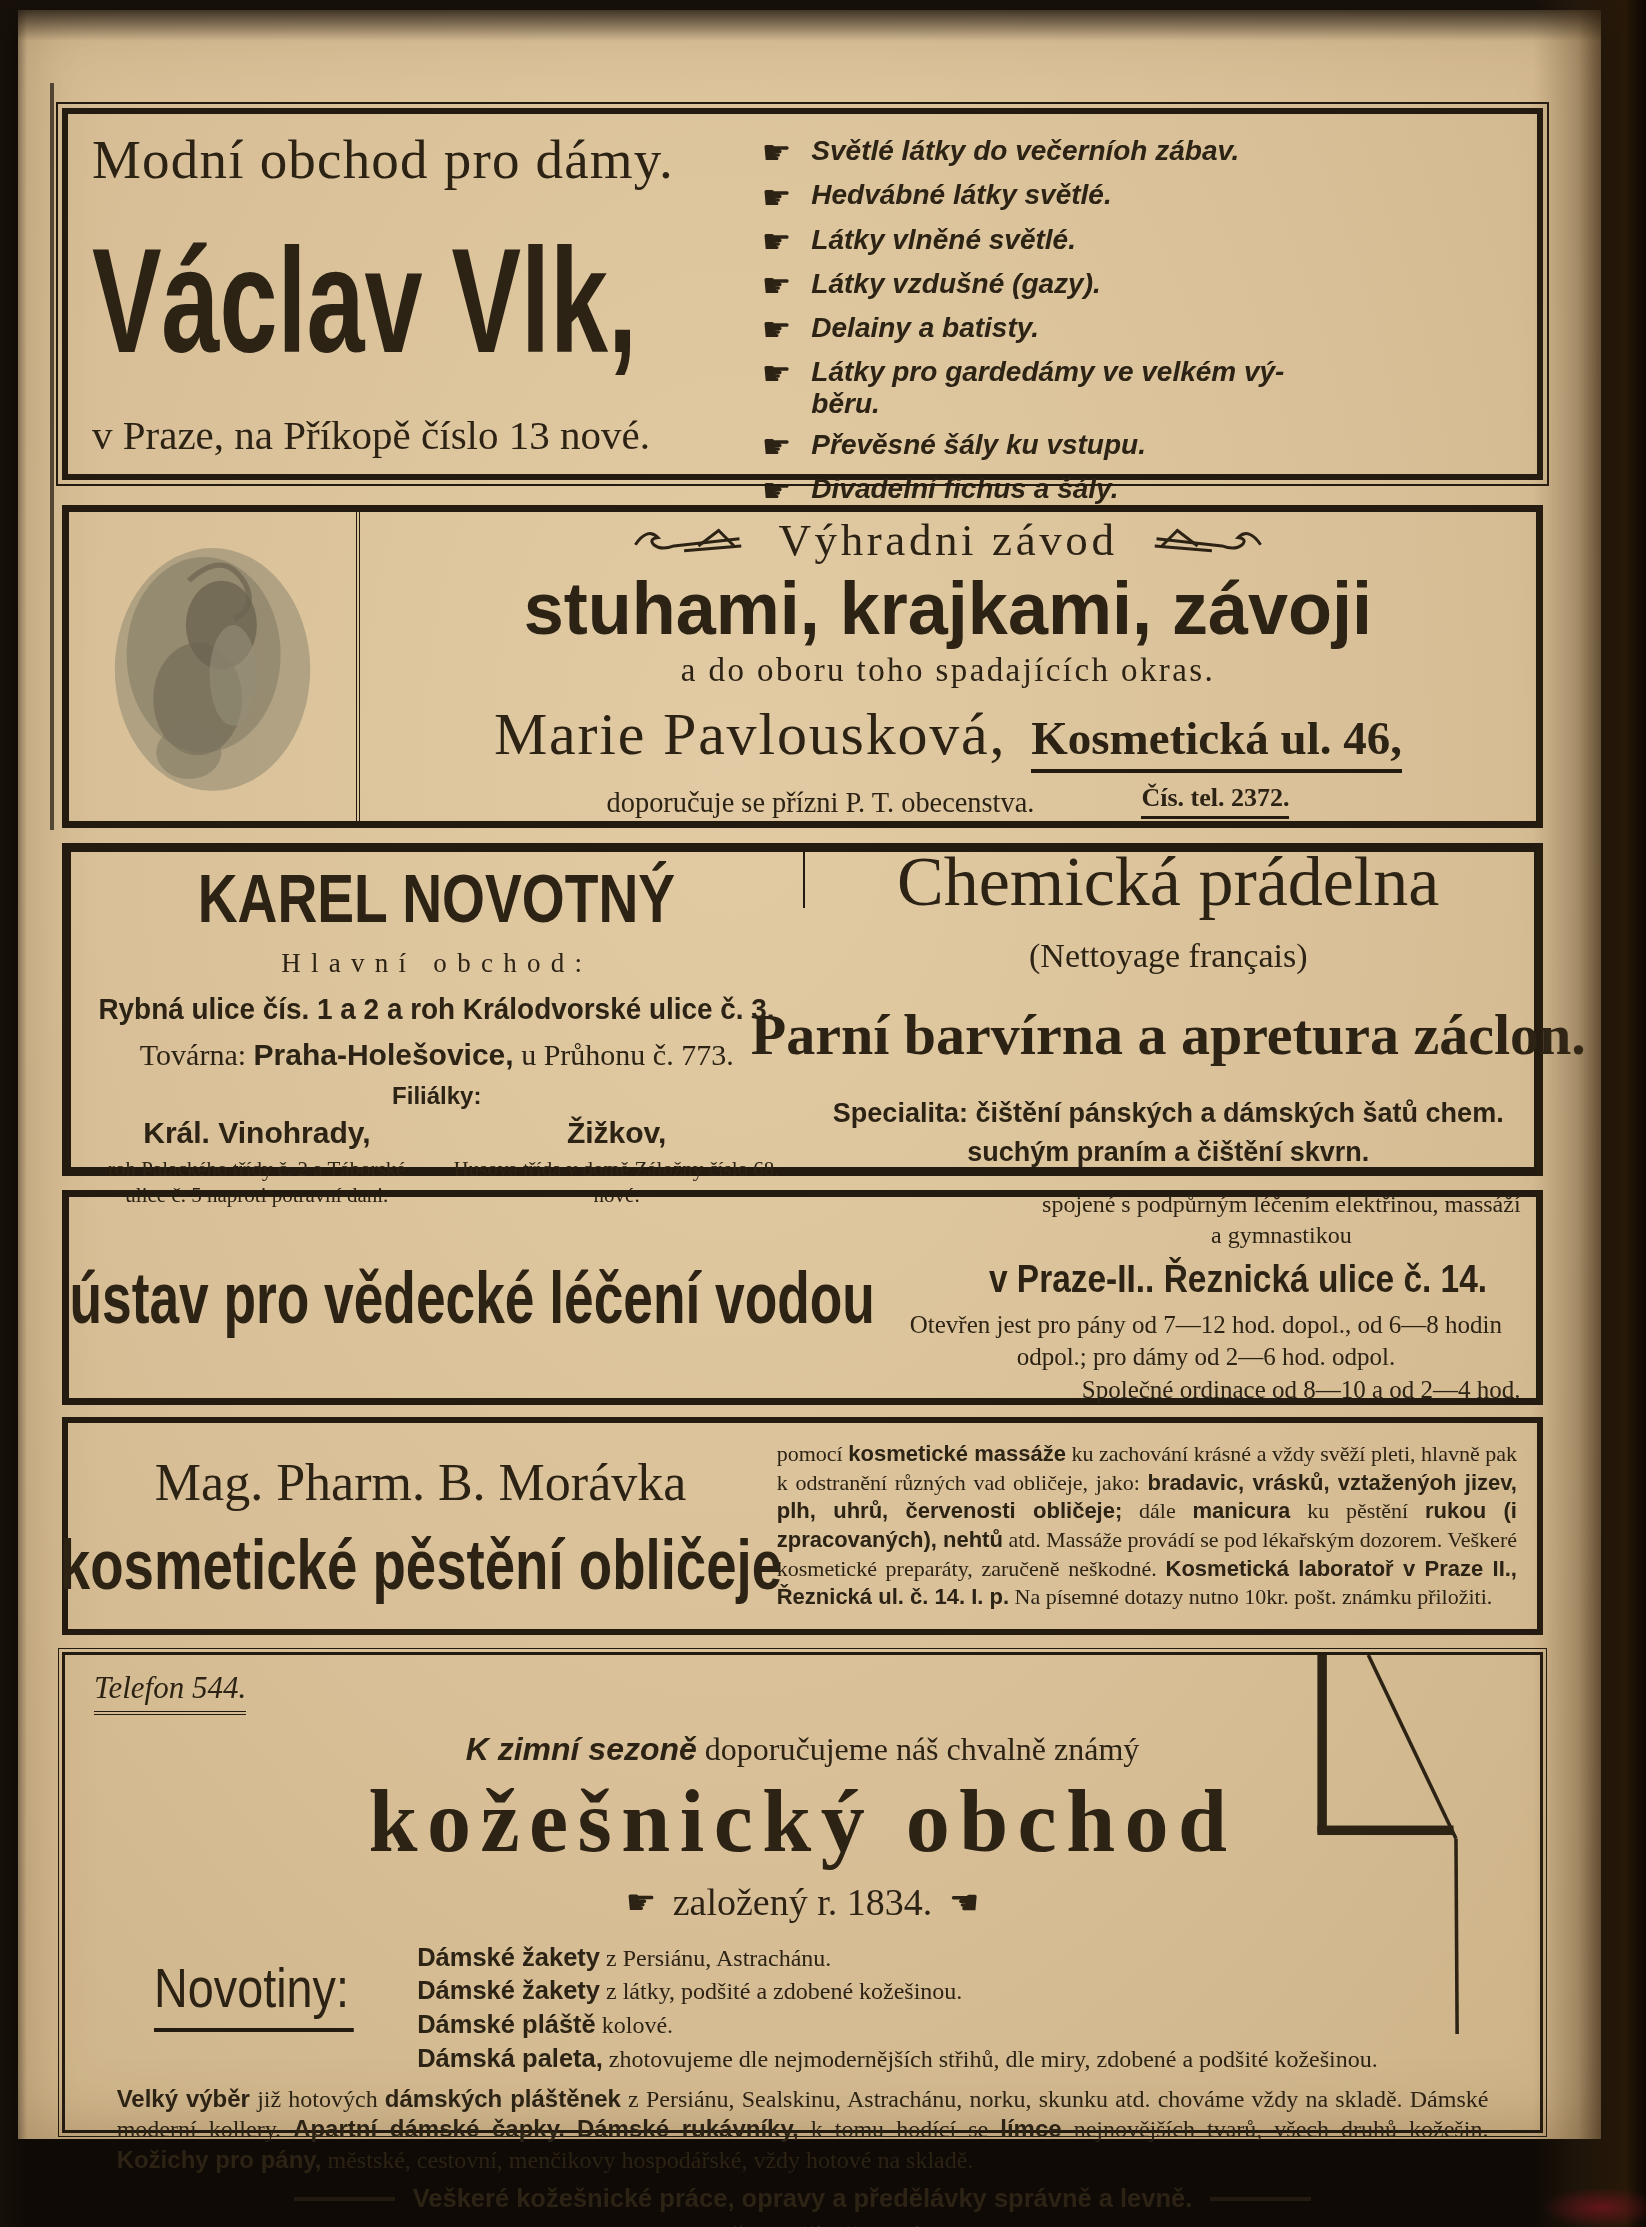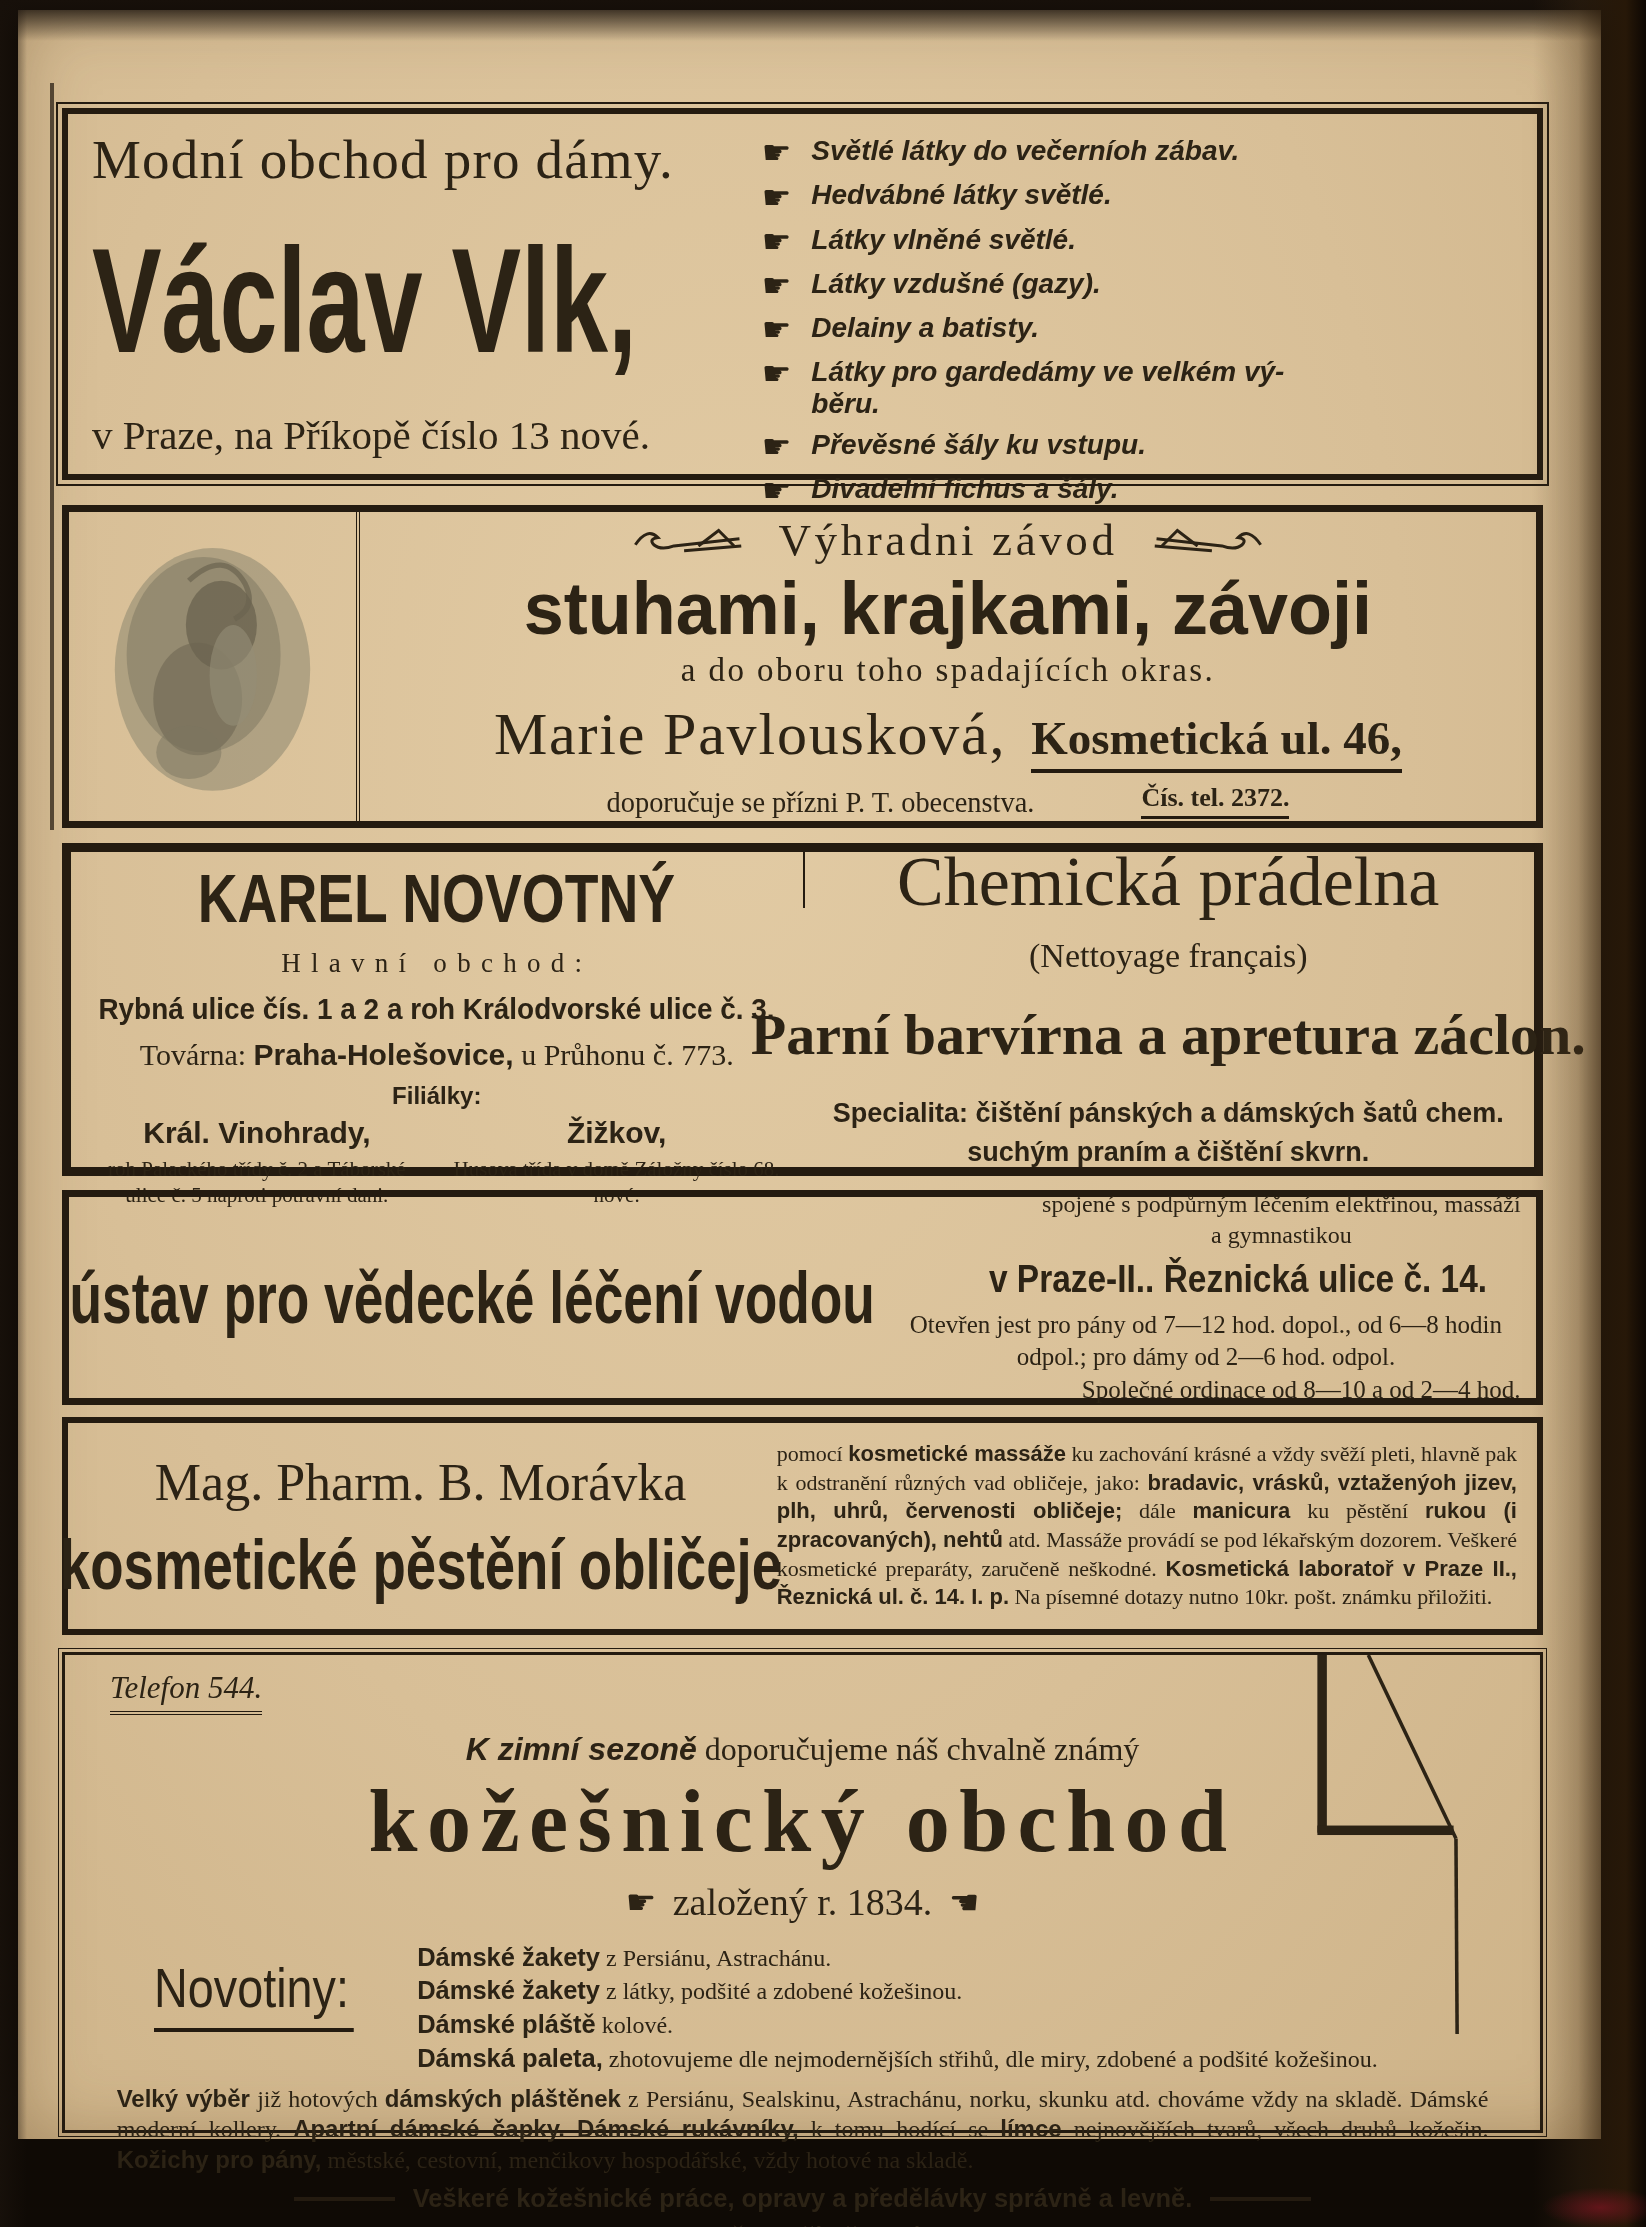--- a/index.html
+++ b/index.html
@@ -95,21 +95,21 @@
   #ad-moravka .colL{width:48%;display:flex;flex-direction:column;align-items:center;
                     justify-content:center;gap:18px;}
   #ad-moravka .colR{width:52%;display:flex;align-items:center;padding:8.3px 20px 8.3px 3.6px;box-sizing:border-box;}
   .mo-name{font-size:52px;white-space:nowrap;}
   .mo-service{font-size:70px;font-weight:bold;white-space:nowrap;line-height:1;
               font-family:"Liberation Sans","DejaVu Sans",sans-serif;transform:scaleX(.78);}
   .mo-body{font-size:22px;line-height:1.3;text-align:justify;margin:0;}
   .mo-body b{font-family:"Liberation Sans","DejaVu Sans",sans-serif;}
   
   #ad-wondracek{top:1652px;height:481px;border-width:3px;outline:1.2px solid #241b10;outline-offset:3.6px;}
-  .wo-telefon{position:absolute;left:45px;top:15.4px;font-size:31px;font-style:italic;
+  .wo-telefon{position:absolute;left:29px;top:15.4px;font-size:31px;font-style:italic;
               border-bottom:4.1px double #241b10;padding-bottom:4.7px;}
   .wo-corner{position:absolute;right:71px;top:0;}
   .wo-stack{position:absolute;left:0;top:0;width:100%;height:100%;display:flex;
             flex-direction:column;align-items:center;padding-top:76px;box-sizing:border-box;}
   .wo-intro{font-size:32px;}
   .wo-intro b{font-style:italic;font-family:"Liberation Sans","DejaVu Sans",sans-serif;}
   .wo-title{font-size:88px;font-weight:bold;letter-spacing:9.5px;line-height:1;margin-top:9.5px;white-space:nowrap;}
   .wo-founded{display:flex;align-items:center;gap:16.6px;margin-top:14.2px;}
   .wo-founded .hand{font-size:34px;line-height:1;}
   .wo-founded .txt{font-size:38px;font-family:Liberation Serif, serif;}

